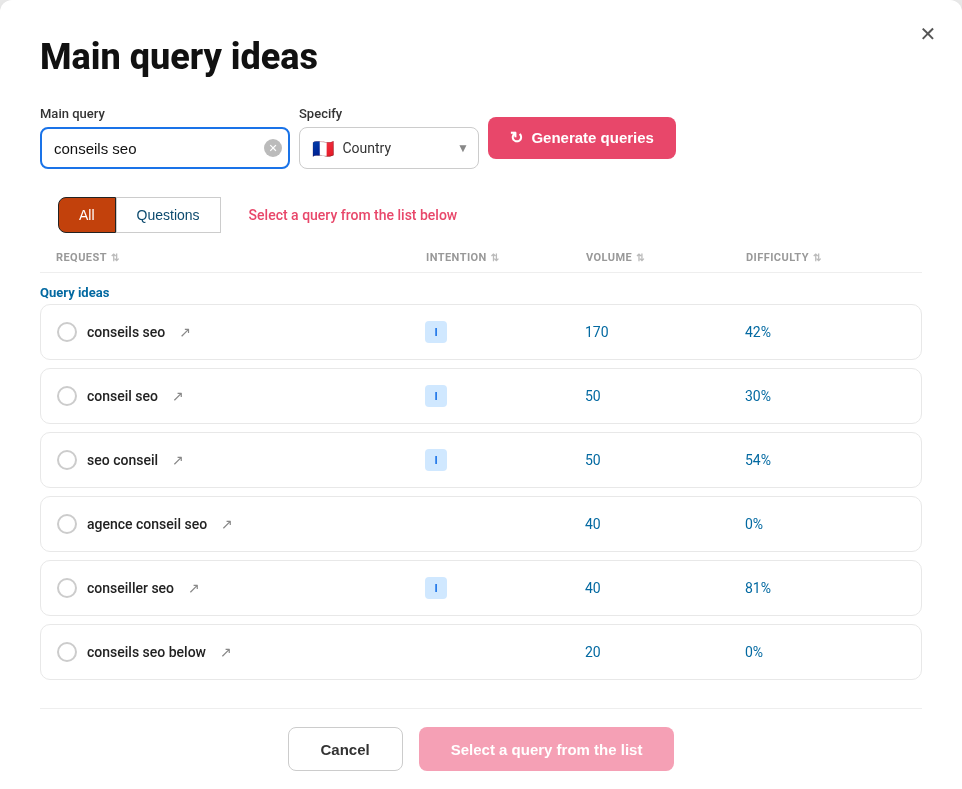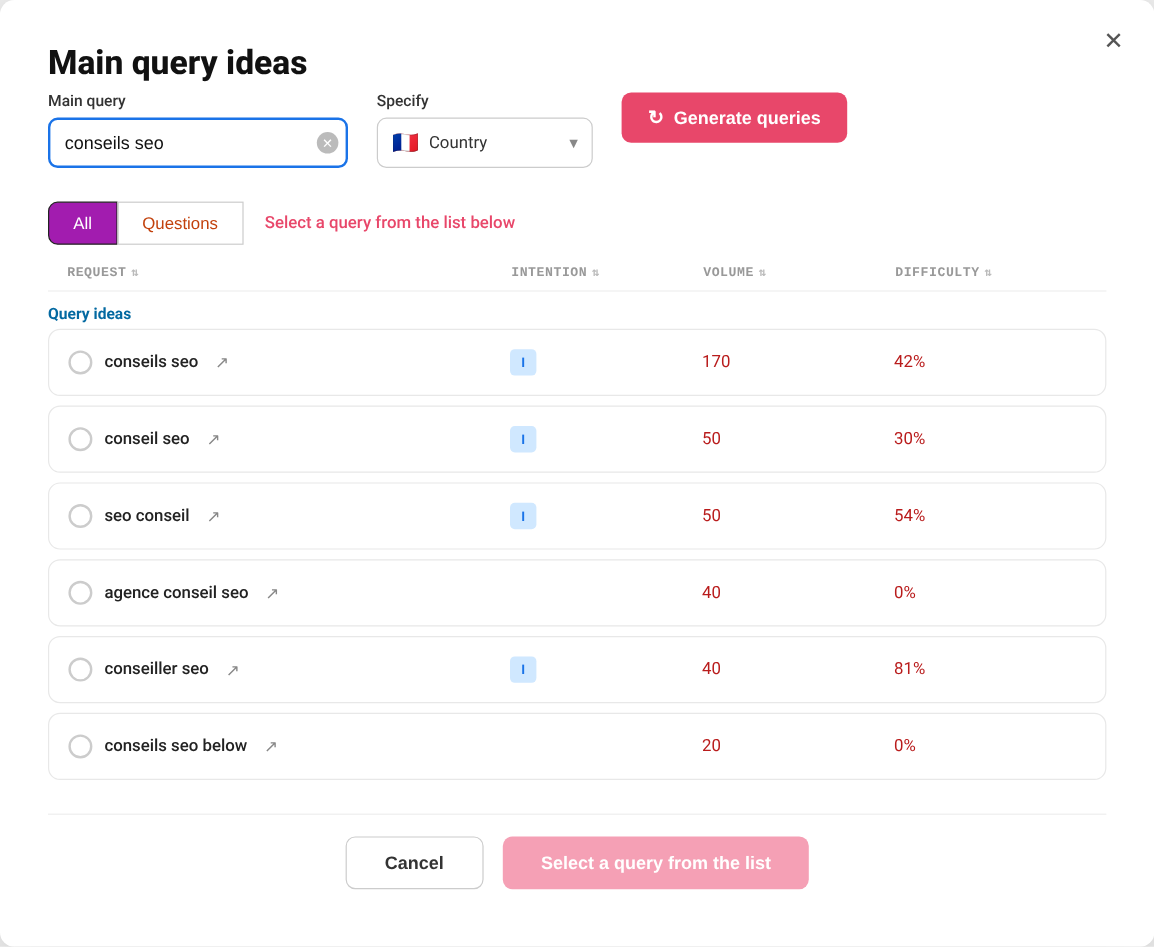--- a/index.html
+++ b/index.html
@@ -30,34 +30,34 @@
       font-size: 20px;
       color: #555;
       width: 32px;
       height: 32px;
       display: flex;
       align-items: center;
       justify-content: center;
       border-radius: 50%;
     }
     .modal-title {
-      font-size: 28px;
+      font-size: 36px;
       font-weight: 800;
       color: #111;
-      margin-bottom: 8px;
+      margin-bottom: 28px;
     }
     .modal-subtitle {
       font-size: 14px;
       color: #555;
       margin-bottom: 28px;
     }
     .form-row {
       display: flex;
-      gap: 24px;
-      align-items: flex-start;
+      gap: 9px;
+      align-items: center;
       margin-bottom: 28px;
     }
     .field-group {
       display: flex;
       flex-direction: column;
       gap: 6px;
     }
     .field-label {
       font-size: 13px;
       color: #333;
@@ -142,50 +142,51 @@
       margin-bottom: 18px;
     }
     .tab-btn {
       height: 36px;
       padding: 0 20px;
       border: 1.5px solid #ccc;
       background: #fff;
       cursor: pointer;
       font-size: 14px;
       font-weight: 500;
-      color: #c2410c;
+      color: #0c4a6e;
     }
     .tab-btn.active {
-      background: #a21caf;
+      background: #c2410c;
       color: #fff;
       border-color: #222;
+      margin-left: 18px;
     }
     .tab-btn:first-child { border-radius: 8px 0 0 8px; }
     .tab-btn:last-child { border-radius: 0 8px 8px 0; border-left: none; }
     .tab-select-hint {
-      margin-left: 18px;
+      margin-left: 28px;
       color: #e8476a;
       font-size: 14px;
       font-weight: 500;
     }
     .table-header {
       display: grid;
       grid-template-columns: 1fr 160px 160px 160px;
       padding: 0 16px 8px 16px;
       border-bottom: 1.5px solid #eee;
     }
     .th {
       font-size: 11px;
       font-weight: 700;
       color: #999;
       letter-spacing: 0.04em;
       text-transform: uppercase;
       display: flex;
+      align-items: center;
       gap: 4px;
-      font-family: Liberation Mono, monospace;
     }
     .sort-icon {
       font-size: 10px;
       color: #bbb;
     }
     .query-section-label {
       font-size: 13px;
       font-weight: 700;
       color: #0369a1;
       padding: 12px 0 4px 0;
@@ -235,21 +236,21 @@
       width: 22px;
       height: 22px;
       border-radius: 4px;
       background: #d0e8ff;
       color: #1a73e8;
       font-size: 11px;
       font-weight: 700;
     }
     .volume-cell, .difficulty-cell {
       font-size: 14px;
-      color: #b91c1c;
+      color: #0369a1;
     }
     .footer-row {
       display: flex;
       justify-content: center;
       gap: 16px;
       margin-top: 28px;
       padding-top: 18px;
       border-top: 1.5px solid #eee;
     }
     .cancel-btn {

